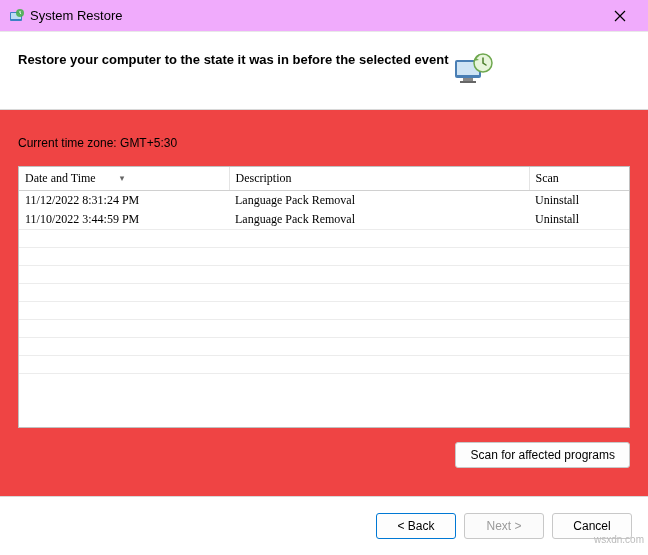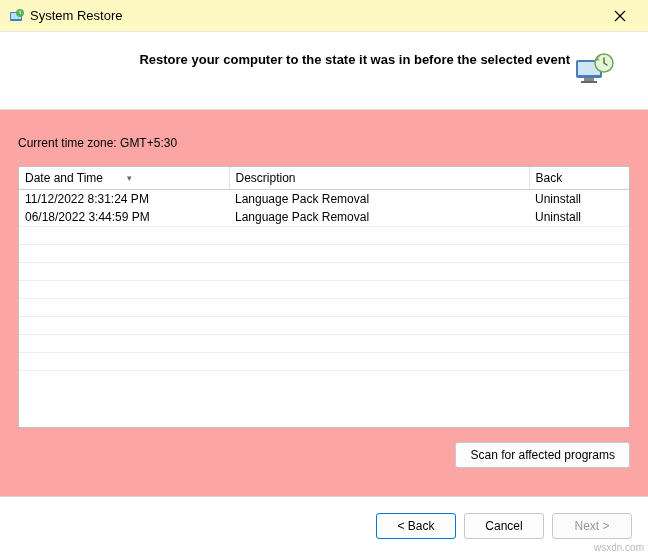--- a/index.html
+++ b/index.html
@@ -11,58 +11,59 @@
       height: 555px;
       overflow: hidden;
       position: relative;
     }
     .titlebar {
       height: 32px;
       display: flex;
       align-items: center;
       padding: 0 8px;
       border-bottom: 1px solid #e8e8e8;
-      background: #fef9c3;
+      background: #f0abfc;
     }
     .titlebar .icon { margin-right: 6px; display: flex; }
     .titlebar .title { font-size: 13px; color: #000; flex: 1; }
     .titlebar .close {
       width: 40px;
       height: 28px;
       display: flex;
       align-items: center;
       justify-content: center;
       font-size: 15px;
       color: #000;
       cursor: pointer;
     }
     .header {
-      padding: 16px 26px 18px 18px;
+      padding: 16px 19px 18px 18px;
       border-bottom: 1px solid #d8d8d8;
       display: flex;
       align-items: flex-start;
-      justify-content: flex-end;
+      justify-content: flex-start;
     }
     .header .heading {
       font-size: 13px;
       font-weight: bold;
       color: #000;
       padding-top: 4px;
     }
     .header .hicon { margin-right: 4px; }
     .content {
       padding: 26px 18px 10px 18px;
-      background: #fca5a5;
+      background: #ef4444;
     }
     .tzline { font-size: 12px; color: #000; margin-bottom: 16px; }
     .table-wrap {
       border: 1px solid #c0c0c0;
       height: 262px;
       background: #fff;
       overflow: hidden;
+      font-family: Liberation Serif, serif;
     }
     table {
       width: 100%;
       border-collapse: collapse;
       table-layout: fixed;
     }
     th {
       text-align: left;
       font-weight: normal;
       font-size: 12px;
@@ -115,21 +116,21 @@
       border-top: 1px solid #d8d8d8;
       padding: 16px 16px;
       display: flex;
       justify-content: flex-end;
       gap: 8px;
       background: #fff;
     }
     .footer .btn { min-width: 80px; }
     .watermark {
       position: absolute;
-      bottom: 2px;
+      bottom: 10px;
       right: 4px;
       font-size: 10px;
       color: #bbb;
       pointer-events: none;
     }
   </style>
 </head>
 <body>
 
 <div class="titlebar">
@@ -177,32 +178,32 @@
       </colgroup>
       <thead>
         <tr>
           <th>
             <span>Date and Time</span><span class="sort">▾</span>
           </th>
           <th>
             <span>Description</span>
           </th>
           <th>
-            <span>Back</span>
+            <span>Scan</span>
           </th>
         </tr>
       </thead>
       <tbody>
         <tr>
           <td>11/12/2022 8:31:24 PM</td>
           <td>Language Pack Removal</td>
           <td>Uninstall</td>
         </tr>
         <tr>
-          <td>06/18/2022 3:44:59 PM</td>
+          <td>11/10/2022 3:44:59 PM</td>
           <td>Language Pack Removal</td>
           <td>Uninstall</td>
         </tr>
         <tr class="spacer">
             <td></td>
             <td></td>
             <td></td>
           </tr>
         <tr class="spacer">
             <td></td>
@@ -248,17 +249,17 @@
     </table>
   </div>
 
   <div class="below-table">
     <button class="btn">Scan for affected programs</button>
   </div>
 </div>
 
 <div class="footer">
   <button class="btn primary">&lt; Back</button>
+  <button class="btn" disabled="">Next &gt;</button>
   <button class="btn">Cancel</button>
-  <button class="btn" disabled="">Next &gt;</button>
 </div>
 
 <div class="watermark">wsxdn.com</div>
 
 </body></html>

